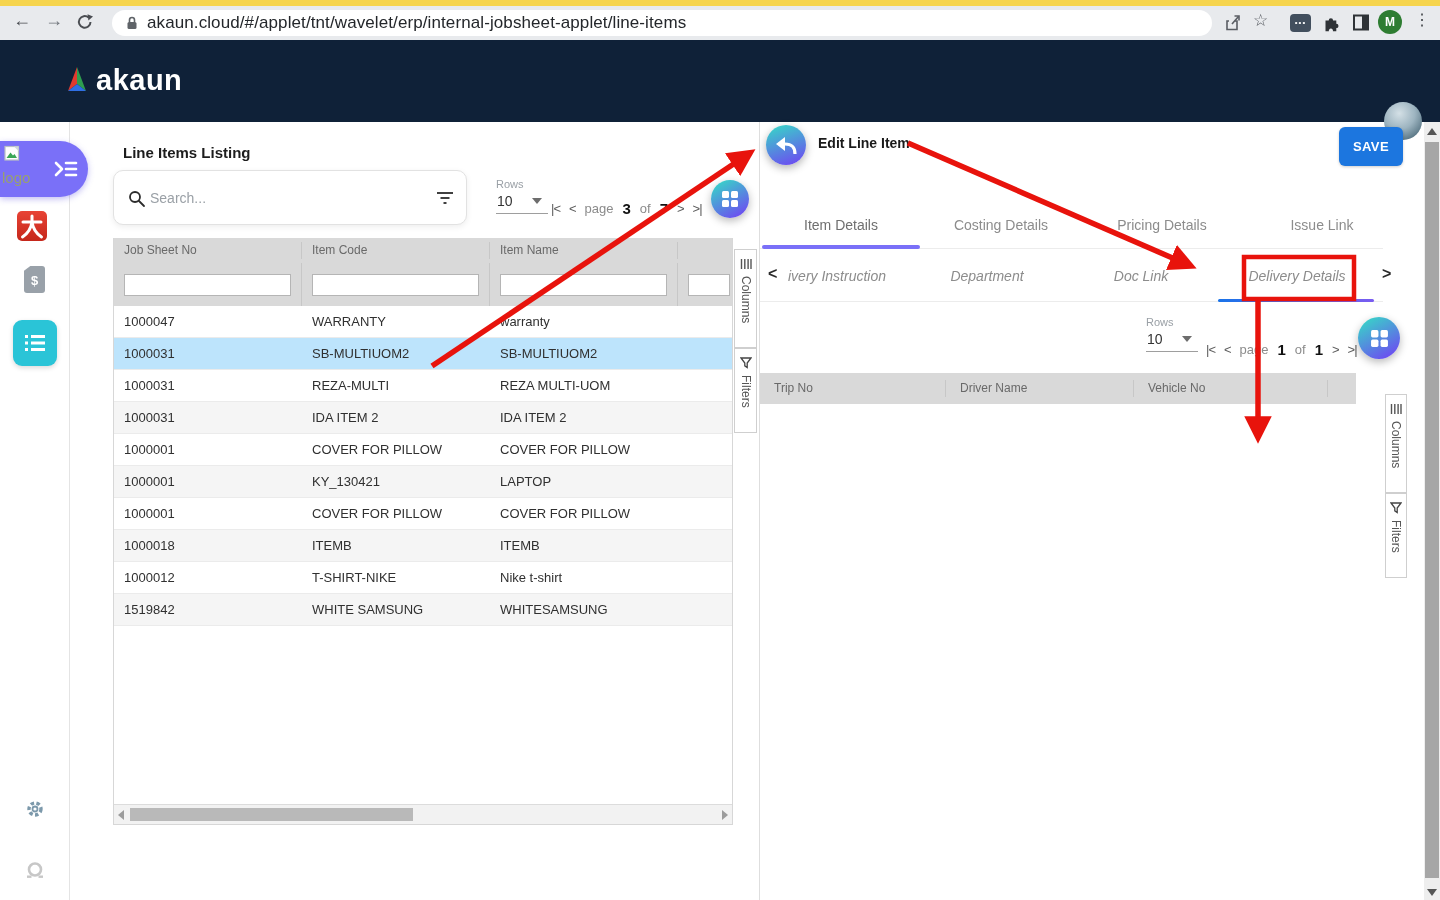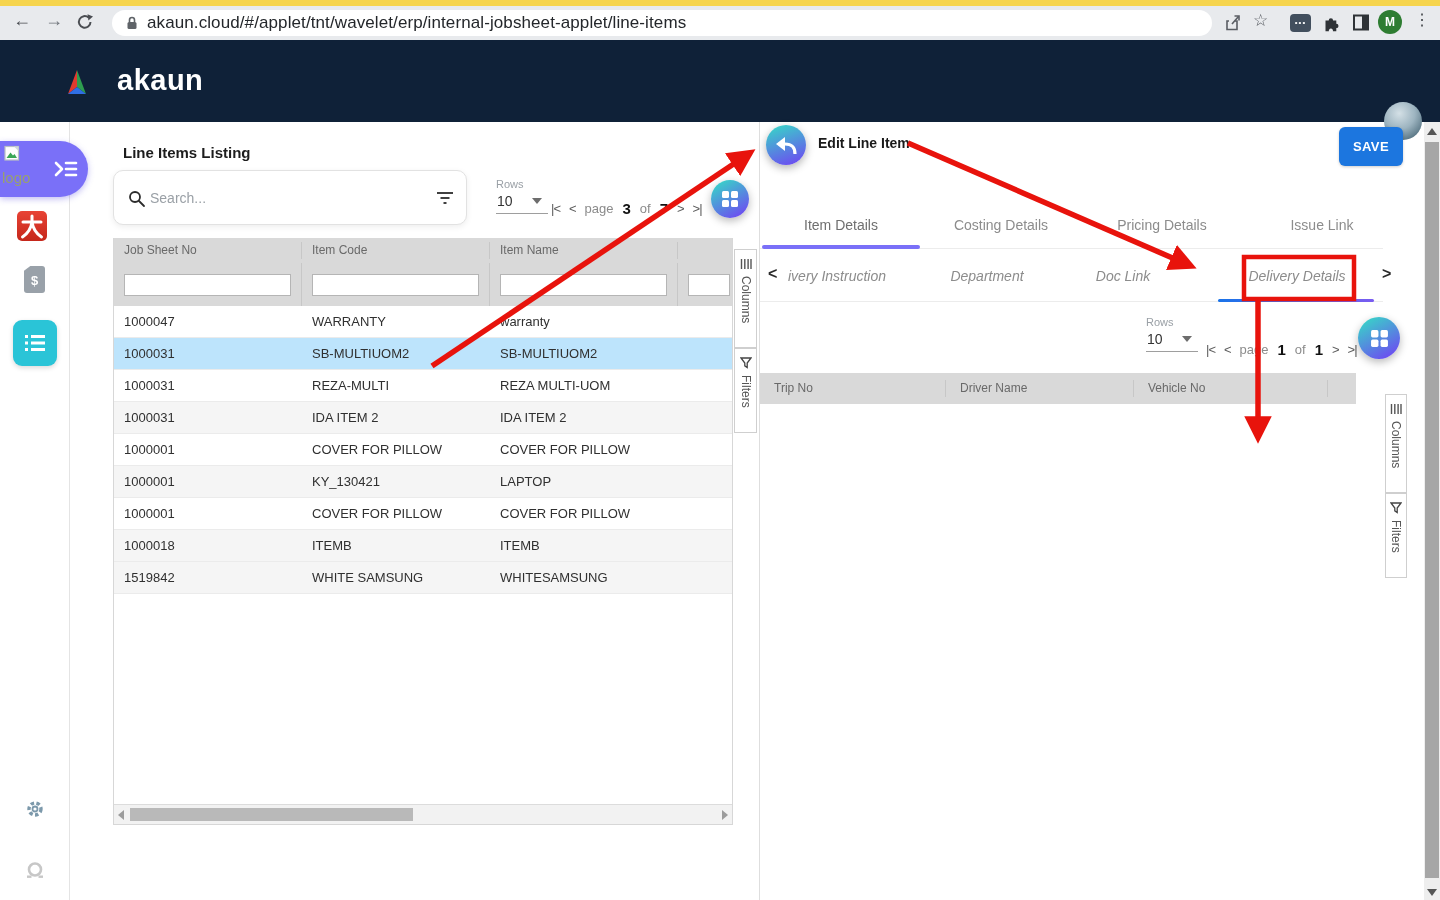--- a/index.html
+++ b/index.html
@@ -19,21 +19,21 @@
   #share-icon { position:absolute; left:1224px; top:8px; cursor:pointer; }
   #star-icon { position:absolute; left:1253px; top:4px; font-size:17px; color:#595d63; cursor:pointer; }
   #ext-pin { position:absolute; left:1290px; top:8px; width:21px; height:18px; background:#424f5e; border-radius:4px; color:#fff; font-size:8px; letter-spacing:1px; text-align:center; line-height:18px; cursor:pointer; }
   #puzzle-icon { position:absolute; left:1322px; top:7px; cursor:pointer; }
   #split-icon { position:absolute; left:1352px; top:7px; cursor:pointer; }
   #profile-badge { position:absolute; left:1378px; top:4px; width:24px; height:24px; border-radius:50%; background:#2e7d32; color:#fff; font-size:12px; font-weight:bold; text-align:center; line-height:24px; cursor:pointer; }
   #kebab-icon { position:absolute; left:1414px; top:4px; font-size:16px; color:#43464b; width:16px; text-align:center; cursor:pointer; }
 
   
   #appheader { position:absolute; left:0; top:40px; width:1440px; height:82px; background:#0f2138; }
-  #brand { position:absolute; left:64px; top:24px; display:flex; align-items:flex-end; cursor:pointer;gap:21px; }
+  #brand { position:absolute; left:64px; top:24px; display:flex; align-items:flex-start; cursor:pointer; }
   #brand-text { color:#fff; font-size:29px; font-weight:bold; letter-spacing:0.5px; margin-left:6px; }
   #user-avatar { position:absolute; left:1384px; top:62px; width:38px; height:38px; border-radius:50%;
     background:radial-gradient(circle at 40% 30%, #d4e0e6 0%, #9db4c0 45%, #587584 80%, #44606e 100%); cursor:pointer; }
 
   
   #sidebar { position:absolute; left:0; top:122px; width:70px; height:778px; background:#fff; border-right:1px solid #e4e4e4; }
   #logo-pill { position:absolute; left:0; top:19px; width:88px; height:56px; background:#7a70f8; border-radius:0 28px 28px 0; box-shadow:0 2px 6px rgba(80,70,220,0.35); cursor:pointer; }
   #broken-img { position:absolute; left:4px; top:4px; }
   #logo-text { position:absolute; left:2px; top:28px; font-size:15px; color:#98a06f; }
   #expand-icon { position:absolute; left:53px; top:17px; }
@@ -312,20 +312,25 @@
       <div class="trow">
         <div class="tcell">1000001</div>
         <div class="tcell">COVER FOR PILLOW</div>
         <div class="tcell">COVER FOR PILLOW</div>
       </div>
       <div class="trow alt">
         <div class="tcell">1000018</div>
         <div class="tcell">ITEMB</div>
         <div class="tcell">ITEMB</div>
       </div>
+      <div class="trow">
+        <div class="tcell">1000012</div>
+        <div class="tcell">T-SHIRT-NIKE</div>
+        <div class="tcell">Nike t-shirt</div>
+      </div>
       <div class="trow alt">
         <div class="tcell">1519842</div>
         <div class="tcell">WHITE SAMSUNG</div>
         <div class="tcell">WHITESAMSUNG</div>
       </div>
     </div>
   <div id="lp-hscroll">
     <div id="lp-harrow-l" class="harrow"></div>
     <div id="lp-hthumb"></div>
     <div id="lp-harrow-r" class="harrow"></div>
@@ -365,21 +370,21 @@
     <div class="ptab active" style="left:2px; width:158px">Item Details</div>
     <div class="ptab" style="left:322px; width:160px">Pricing Details</div>
     <div class="ptab" style="left:482px; width:160px">Issue Link</div>
     <div id="ptab-underline"></div>
   </div>
 
   <div id="rp-tabs2">
     <span class="tab-chevron" style="left:8px">&lt;</span>
     <div class="stab" style="left:28px; width:114px; justify-content:flex-start">ivery Instruction</div>
     <div class="stab" style="left:147px; width:160px">Department</div>
-    <div class="stab" style="left:283px; width:160px">Doc Link</div>
+    <div class="stab" style="left:301px; width:160px">Doc Link</div>
     <div class="stab" style="left:457px; width:160px">Delivery Details</div>
     <span class="tab-chevron" style="left:622px">&gt;</span>
     <div id="stab-underline"></div>
   </div>
 
   <div id="rp-thead">
     <div class="th" style="width:186px">Trip No</div>
     <div class="th" style="width:188px">Driver Name</div>
     <div class="th" style="width:194px">Vehicle No</div>
     <div id="rp-thead-blank"></div>

